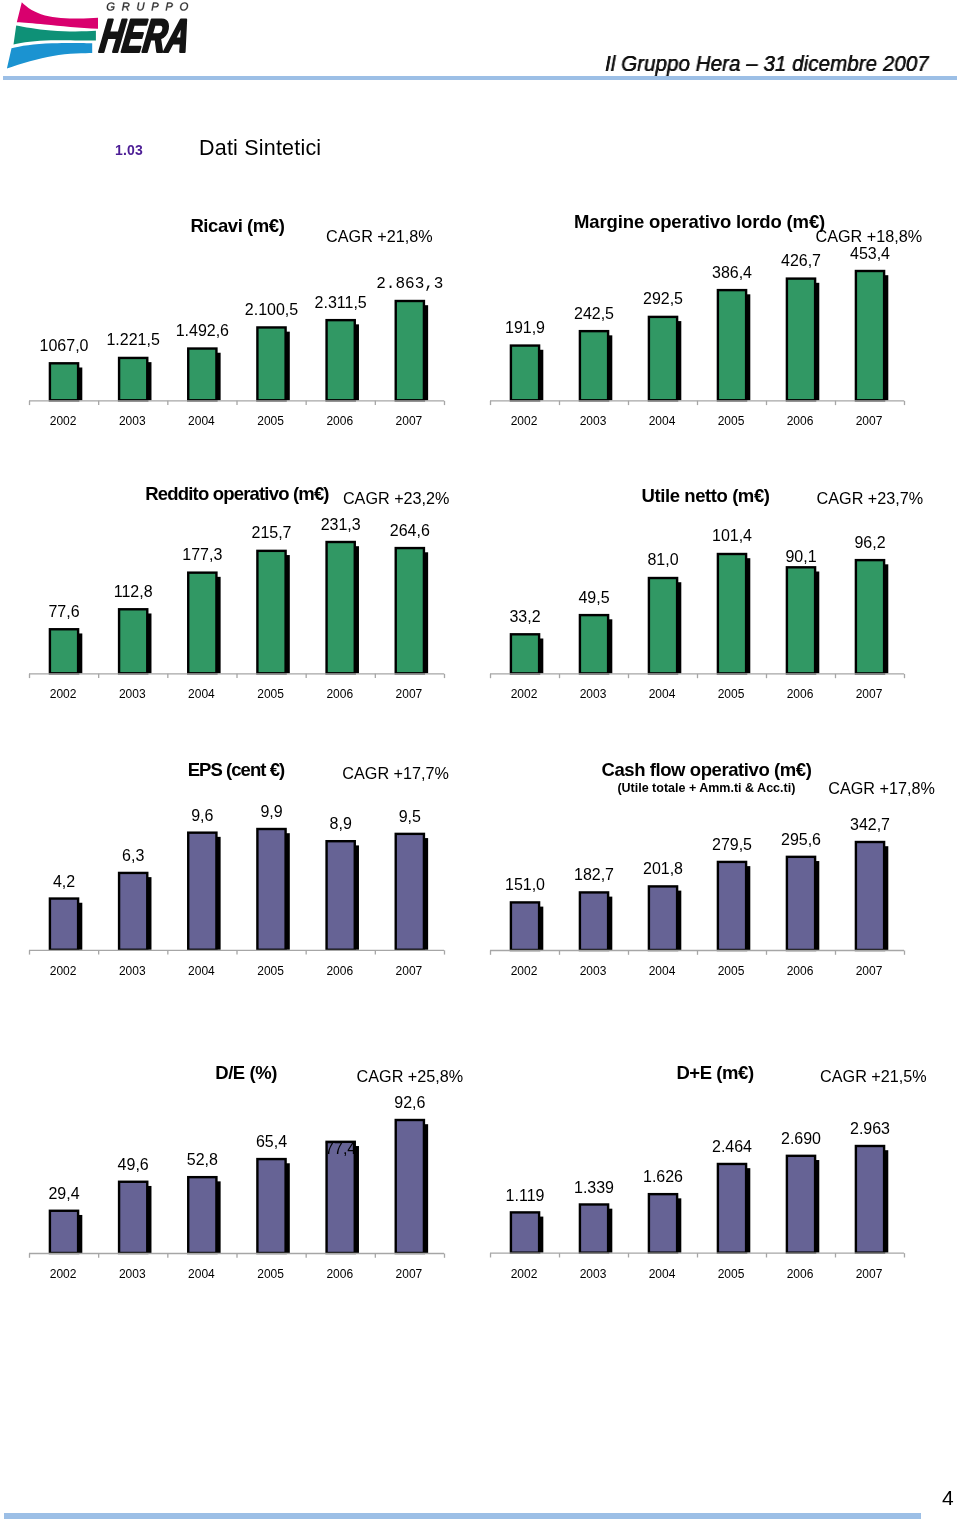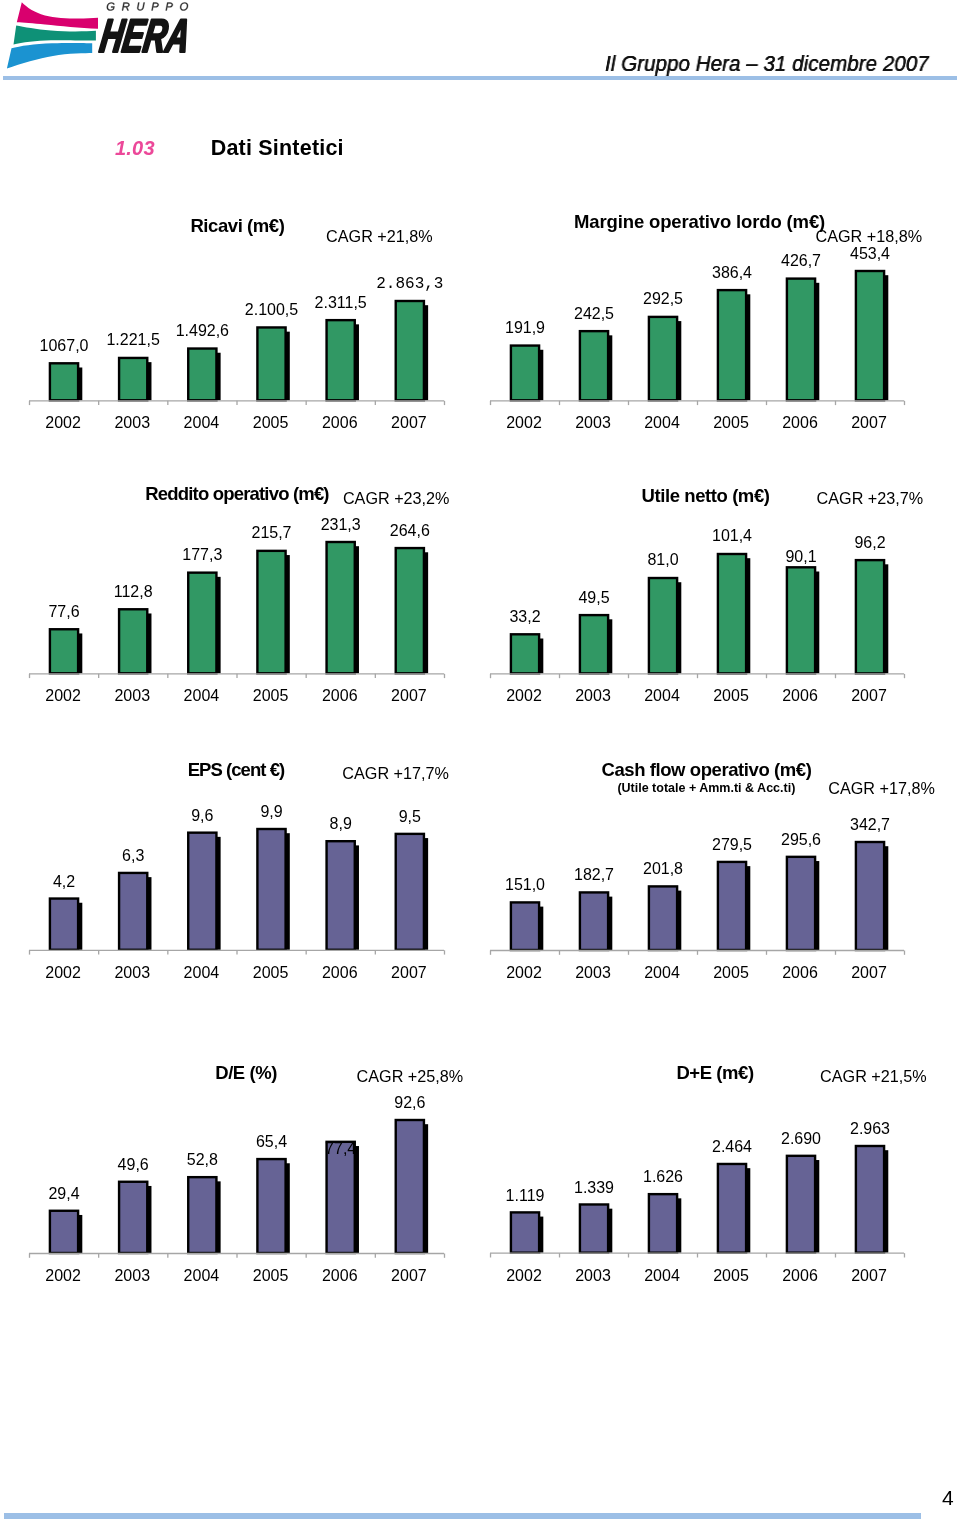--- a/index.html
+++ b/index.html
@@ -17,33 +17,33 @@
       text-shadow:0.18px 0 0 #111,-0.18px 0 0 #111;
       transform:scaleX(0.965);transform-origin:left center;will-change:transform;}
   #header-rule{position:absolute;left:3.1px;top:75.6px;width:953.5px;height:4px;
       background:#9CBFE6;}
   #footer-rule{position:absolute;left:3.8px;top:1512.8px;width:917px;height:6.2px;
       background:#9CBFE6;}
   #page-number{position:absolute;left:942px;top:1486px;font-size:21px;color:#000;}
 
   
   #section{position:absolute;left:115px;top:135.6px;}
-  #section-number{display:inline-block;font-size:20px;font-weight:bold;color:#ec4899;letter-spacing:0.2px;font-style:italic;}
-  #section-title{display:inline-block;font-size:21.5px;font-weight:bold;color:#000;
+  #section-number{display:inline-block;font-size:14px;font-weight:bold;color:#4c1d95;letter-spacing:0.2px;}
+  #section-title{display:inline-block;font-size:21.5px;font-weight:normal;color:#000;
       margin-left:56px;letter-spacing:0.2px;}
 
   
   .chart{position:absolute;}
   .chart svg{display:block;}
   .ctitle{position:absolute;font-size:18.5px;font-weight:bold;color:#000;white-space:nowrap;letter-spacing:-0.42px;}
   .csub{position:absolute;font-size:12.5px;font-weight:bold;color:#000;white-space:nowrap;}
   .ccagr{position:absolute;font-size:16.2px;color:#000;white-space:nowrap;}
   .vlabel{position:absolute;font-size:16px;color:#000;white-space:nowrap;
       transform-origin:left bottom;}
-  .ylabel{position:absolute;font-size:16px;color:#000;white-space:nowrap;}
+  .ylabel{position:absolute;font-size:12px;color:#000;white-space:nowrap;}
 </style>
 </head>
 <body>
 
 <div class="page">
 
   <svg id="logo" viewBox="0 0 200 72">
     <path d="M21.8 2.2 C27.0 7.5 34.0 12.2 45.0 15.4 C60.0 19.0 82.0 18.9 98.0 17.8 L98.0 28.8 C80.0 28.2 60.0 26.1 45.0 24.6 C33.0 23.4 23.0 22.5 16.8 22.3 Z" fill="#D9006E"></path>
     <path d="M16.2 25.4 C24.0 26.9 36.0 29.1 51.0 30.4 C69.0 31.9 86.0 31.4 95.9 30.7 L95.9 40.6 C86.0 40.7 68.0 39.9 51.0 40.3 C36.0 40.6 22.0 42.5 13.5 44.6 Z" fill="#0E9177"></path>
     <path d="M11.5 48.3 C20.0 46.0 34.0 43.7 52.0 43.2 C71.0 42.7 86.0 43.1 92.2 43.2 L92.2 53.1 C86.0 53.2 68.0 53.4 53.0 56.0 C39.0 58.4 21.0 63.4 6.9 68.6 Z" fill="#1B93D1"></path>

